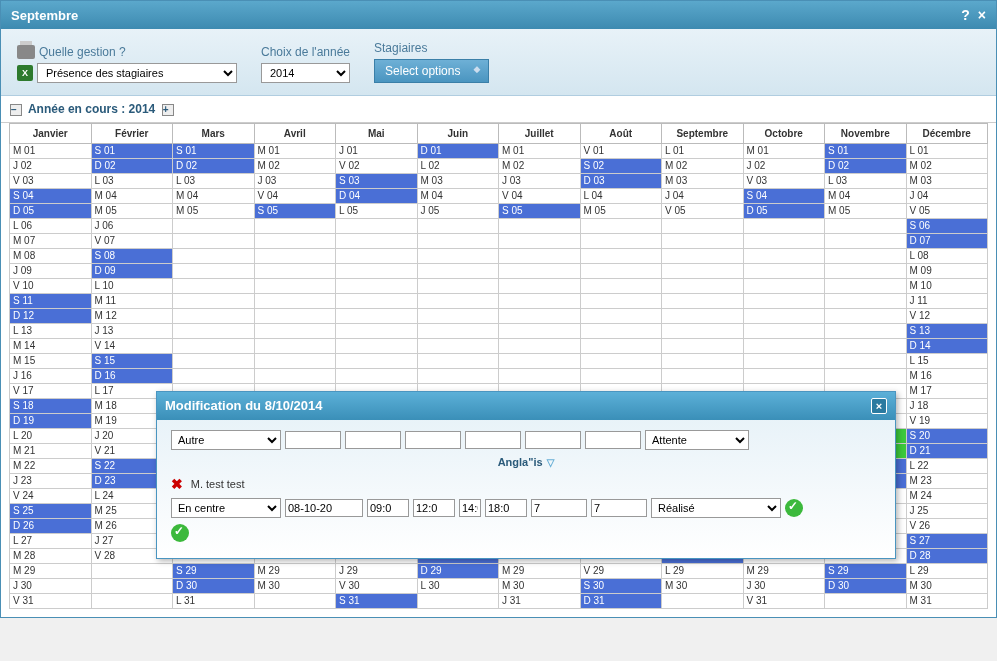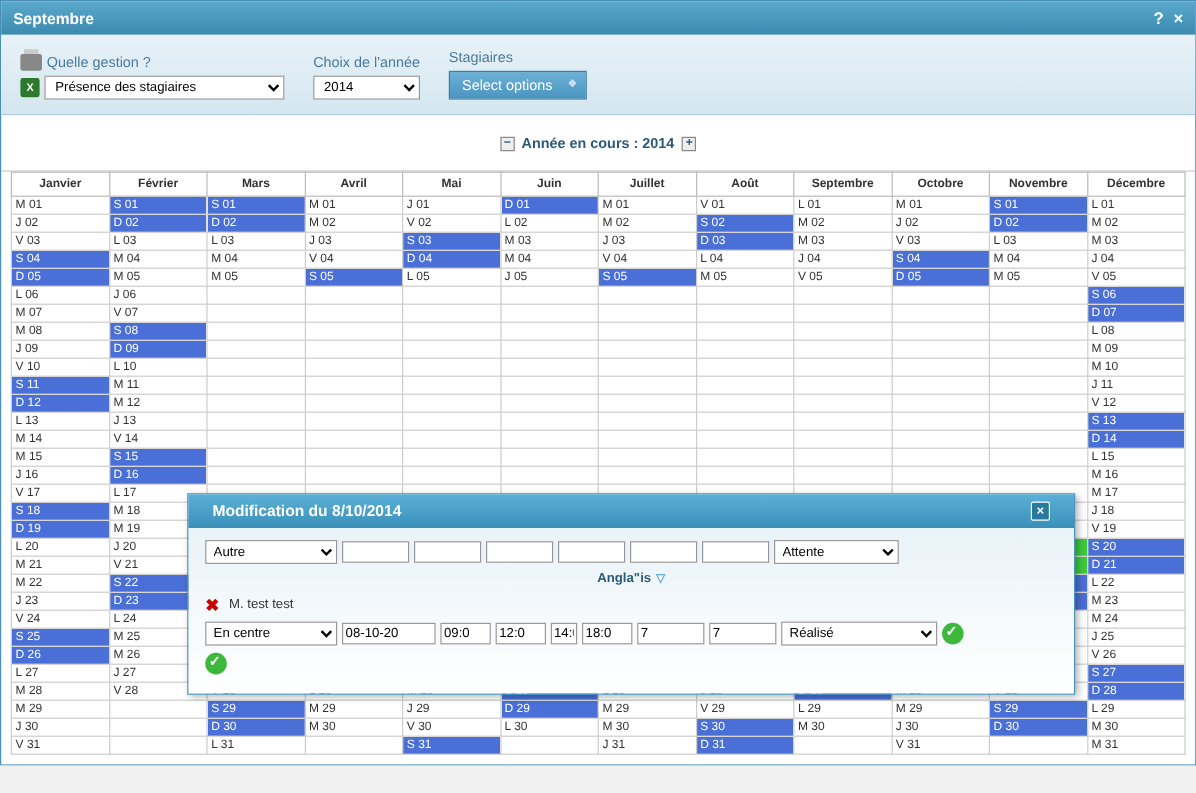--- a/index.html
+++ b/index.html
@@ -11,32 +11,32 @@
 .toolbar { background: linear-gradient(#e8f2f8, #d4e6f0); padding: 12px 16px; display: flex; gap: 24px; align-items: flex-end; border-bottom: 1px solid #b0cde0; }
 .toolbar-group { display: flex; flex-direction: column; gap: 4px; }
 .toolbar-group label { color: #4a7a9a; font-size: 12px; }
 .toolbar-group .row { display: flex; align-items: center; gap: 4px; }
 .excel-icon { display:inline-block; width:16px; height:16px; background:#2d7a2d; color:#fff; font-size:9px; font-weight:bold; text-align:center; line-height:16px; border-radius:2px; }
 .printer-icon { display:inline-block; width:18px; height:14px; background:#888; border-radius:2px; position:relative; }
 .printer-icon::before { content:''; position:absolute; top:-4px; left:3px; width:12px; height:4px; background:#ccc; }
 select, .sel { font-size: 11px; padding: 2px 4px; border: 1px solid #999; background: #fff; }
 .multi-select { background: linear-gradient(#6eb0d6, #4a95c0); color:#fff; padding: 4px 28px 4px 10px; border:1px solid #3a7fa8; font-size:12px; position:relative; cursor:pointer; }
 .multi-select::after { content:'◆'; position:absolute; right:8px; font-size:9px; color:#cde; }
-.year-bar { text-align:center; padding: 16px; font-weight:bold; color:#2a5a7a; font-size:12px; border-bottom:1px solid #ccc; }
+.year-bar { text-align:left; padding: 6px; font-weight:bold; color:#2a5a7a; font-size:12px; border-bottom:1px solid #ccc; }
 .year-bar .sq { display:inline-block; width:12px; height:12px; border:1px solid #888; background:#eee; font-size:10px; line-height:10px; vertical-align:middle; margin:0 3px; cursor:pointer; }
 .cal-wrap { padding: 0 8px 8px 8px; }
 table.cal { border-collapse: collapse; width: 100%; table-layout: fixed; font-size:10px;border-radius:28px; }
 table.cal th { border:1px solid #bbb; background:#fff; padding:4px 2px; font-weight:bold; color:#333; }
 table.cal td { border:1px solid #ccc; padding:1px 3px; height:13px; line-height:12px; white-space:nowrap; overflow:hidden; }
 td.w { background:#4a6fd6; color:#fff; }
 td.g { background:#3cc93c; color:#000; }
 td.n { background:#fff; }
 
 .dialog { position:absolute; left:155px; top:268px; width:740px; background: linear-gradient(#e4f0f7,#fff); border:1px solid #4a95c0; box-shadow: 2px 2px 6px rgba(0,0,0,0.3); }
-.dialog-head { background: linear-gradient(#5cb0d8, #3a8fb8); color:#fff; padding:6px 20px; font-weight:bold; font-size:13px; display:flex; justify-content:space-between; }
+.dialog-head { background: linear-gradient(#5cb0d8, #3a8fb8); color:#fff; padding:6px 8px; font-weight:bold; font-size:13px; display:flex; justify-content:space-between; }
 .dialog-head .close { background:#2a7aa0; border:1px solid #fff; width:16px; height:16px; text-align:center; line-height:14px; cursor:pointer; font-size:11px; border-radius:2px; }
 .dialog-body { padding: 10px 14px; }
 .drow { display:flex; gap:4px; align-items:center; margin-bottom:6px; flex-wrap:wrap; }
 .drow input[type=text] { width:56px; padding:2px; border:1px solid #999; font-size:11px; }
 .drow input.date { width:78px; }
 .drow select { padding:2px; border:1px solid #999; font-size:11px; }
 .section-title { text-align:center; color:#2a5a7a; font-weight:bold; margin:4px 0 8px; }
 .section-title .chev { color:#6ab0d6; font-size:10px; margin-left:4px; }
 .xmark { color:#c00; font-weight:bold; font-size:14px; margin-right:4px; }
 .ok-btn { display:inline-block; width:18px; height:18px; background:#3cb93c; border-radius:50%; position:relative; vertical-align:middle; cursor:pointer; }

